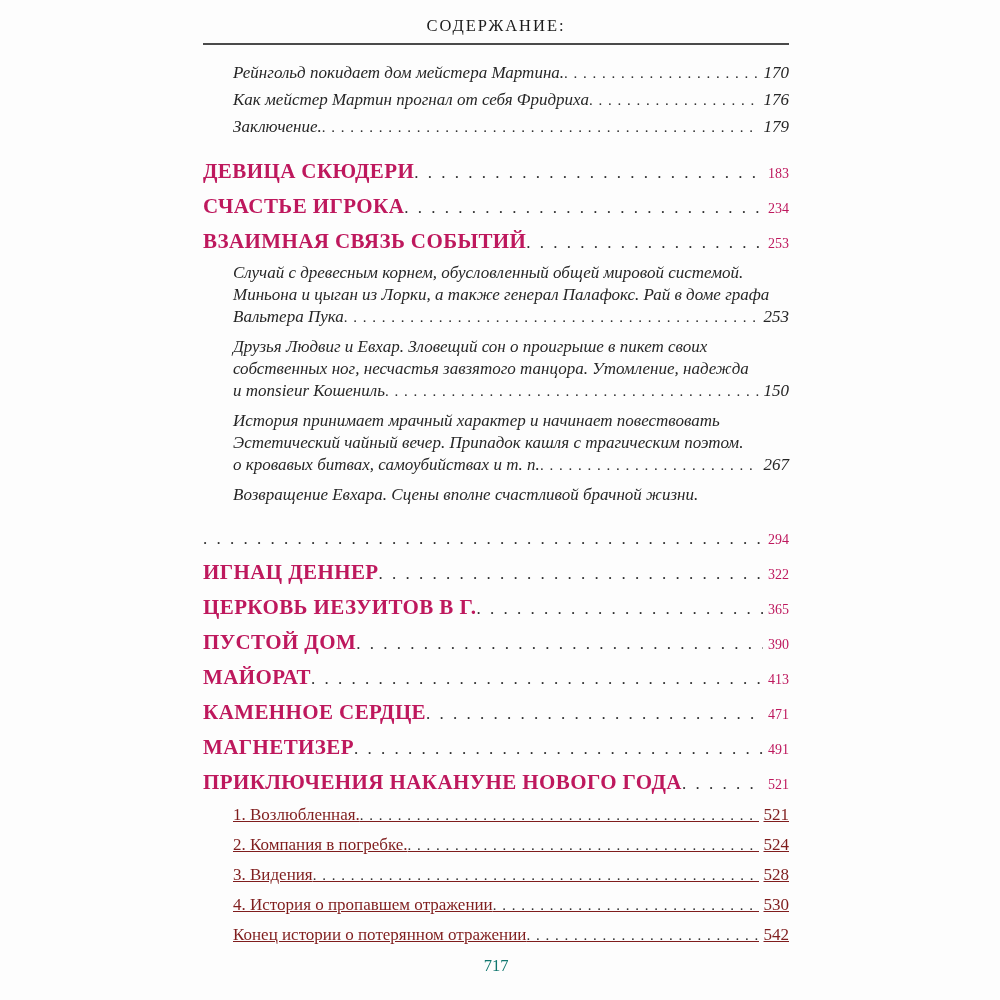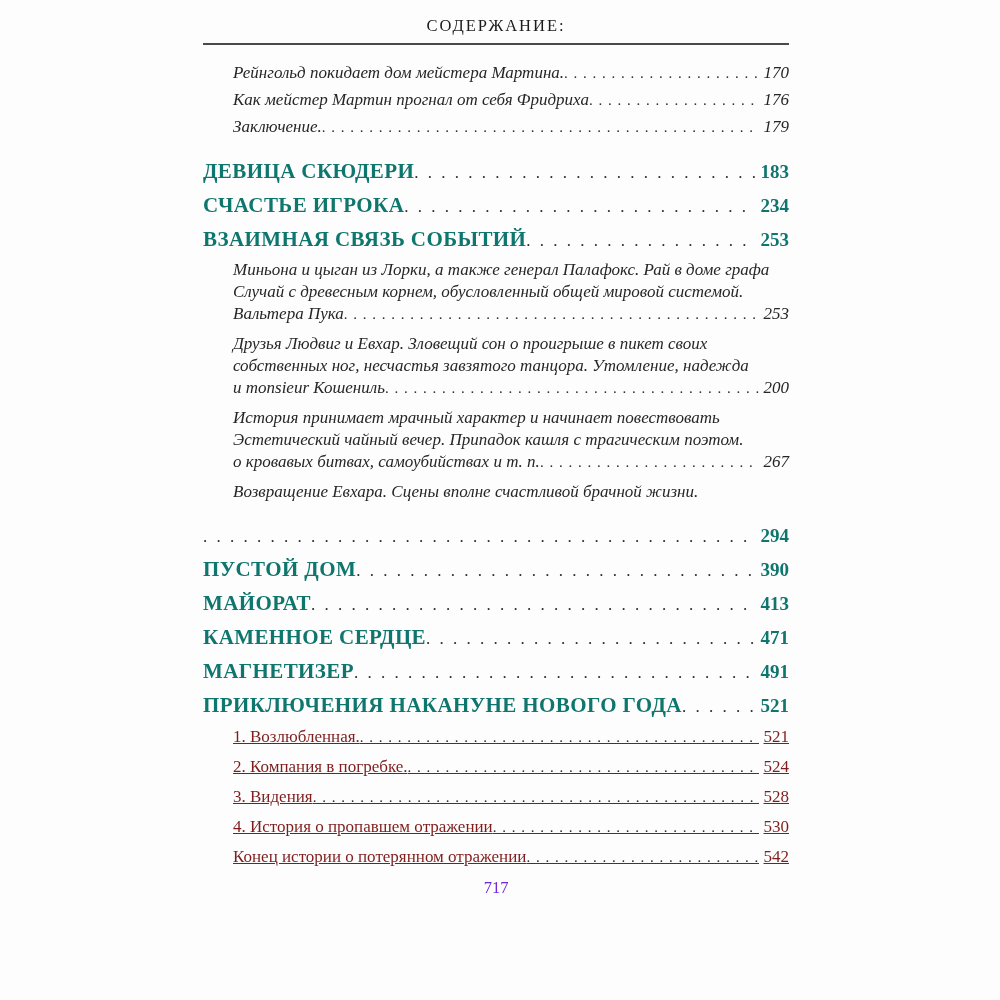--- a/index.html
+++ b/index.html
@@ -71,25 +71,25 @@
   .entry.sub .pagenum { font-size: 17px; }
   .entry.sub + .entry.sub { margin-top: 5px; }
   .entry.sub.multi + .entry.sub.multi { margin-top: 8px; }
   .entry.sub .dots { font-size: 15px; }
   
   .entry.chapter {
     font-weight: bold;
     font-size: 21px;
     line-height: 30px;
     letter-spacing: 0.4px;
-    color: #0f766e;
+    color: #be185d;
   }
   .entry.chapter .pagenum {
-    font-weight: bold;
-    font-size: 19px;
+    font-weight: normal;
+    font-size: 14px;
     letter-spacing: 0;
   }
   .entry.chapter .dots {
     font-weight: normal;
     font-size: 17px;
   }
   .entry.chapter .dots::after { letter-spacing: 2.5px; }
   .entry.sub + .entry.chapter { margin-top: 18px; }
   .entry.chapter + .entry.chapter { margin-top: 2px; }
   .entry.chapter + .entry.sub { margin-top: 3px; }
@@ -101,21 +101,21 @@
     color: #7f1d1d;
     text-decoration: underline;
   }
   .entry.item .dots { font-size: 15px; }
   .entry.chapter + .entry.item { margin-top: 3px; }
   .entry.item + .entry.item { margin-top: 6px; }
   .footer {
     text-align: center;
     font-size: 16.5px;
     margin-top: 9px;
-    color: #6d28d9;
+    color: #0f766e;
   }
 </style>
 </head>
 <body>
 
 <div class="sheet">
   <div class="content">
     <div class="toc-header">СОДЕРЖАНИЕ:</div>
     <div class="rule"></div>
     <div>
@@ -155,53 +155,67 @@
           </div>
         </div>
         <div class="entry chapter">
           <div class="row">
             <span class="title">ВЗАИМНАЯ СВЯЗЬ СОБЫТИЙ</span>
             <span class="dots"></span>
             <span class="pagenum">253</span>
           </div>
         </div>
         <div class="entry sub multi">
+          <div class="line">Случай с древесным корнем, обусловленный общей мировой системой.</div>
           <div class="line">Миньона и цыган из Лорки, а также генерал Палафокс. Рай в доме графа</div>
-          <div class="line">Случай с древесным корнем, обусловленный общей мировой системой.</div>
           <div class="row">
             <span class="title">Вальтера Пука</span>
             <span class="dots"></span>
             <span class="pagenum">253</span>
           </div>
         </div>
         <div class="entry sub multi">
           <div class="line">Друзья Людвиг и Евхар. Зловещий сон о проигрыше в пикет своих</div>
           <div class="line">собственных ног, несчастья завзятого танцора. Утомление, надежда</div>
           <div class="row">
             <span class="title">и monsieur Кошениль</span>
             <span class="dots"></span>
-            <span class="pagenum">200</span>
+            <span class="pagenum">150</span>
           </div>
         </div>
         <div class="entry sub multi">
           <div class="line">История принимает мрачный характер и начинает повествовать</div>
           <div class="line">Эстетический чайный вечер. Припадок кашля с трагическим поэтом.</div>
           <div class="row">
             <span class="title">о кровавых битвах, самоубийствах и т. п.</span>
             <span class="dots"></span>
             <span class="pagenum">267</span>
           </div>
         </div>
         <div class="entry sub multi">
           <div class="line">Возвращение Евхара. Сцены вполне счастливой брачной жизни.</div>
         </div>
         <div class="entry chapter">
           <div class="row">
             <span class="dots"></span>
             <span class="pagenum">294</span>
+          </div>
+        </div>
+        <div class="entry chapter">
+          <div class="row">
+            <span class="title">ИГНАЦ ДЕННЕР</span>
+            <span class="dots"></span>
+            <span class="pagenum">322</span>
+          </div>
+        </div>
+        <div class="entry chapter">
+          <div class="row">
+            <span class="title">ЦЕРКОВЬ ИЕЗУИТОВ В Г.</span>
+            <span class="dots"></span>
+            <span class="pagenum">365</span>
           </div>
         </div>
         <div class="entry chapter">
           <div class="row">
             <span class="title">ПУСТОЙ ДОМ</span>
             <span class="dots"></span>
             <span class="pagenum">390</span>
           </div>
         </div>
         <div class="entry chapter">

